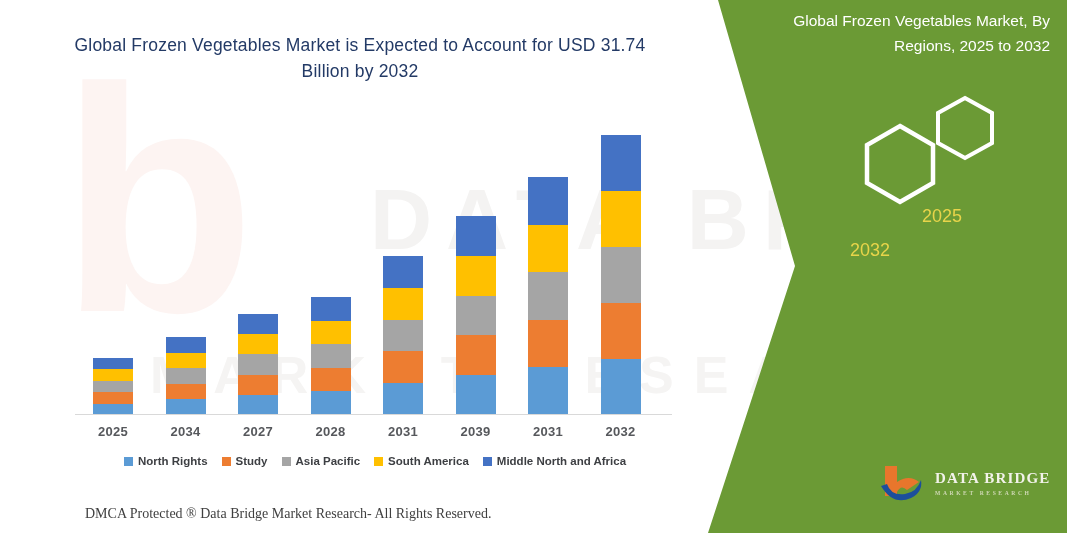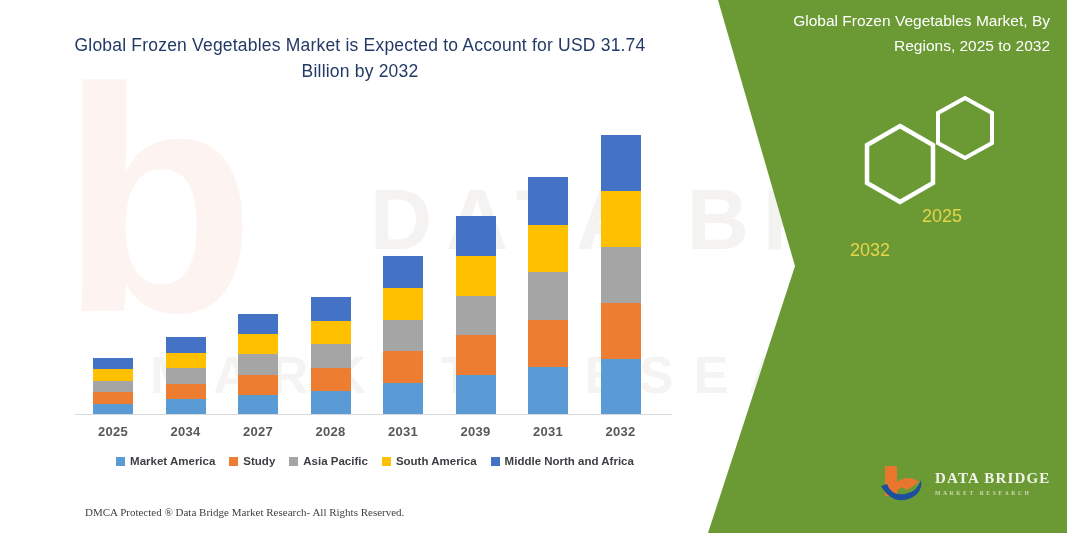--- a/index.html
+++ b/index.html
@@ -74,21 +74,21 @@
   .legend-item{display:flex;align-items:center;gap:5px;}
   .legend-swatch{width:9px;height:9px;display:inline-block;}
   .legend-label{color:#3d3f43;font-size:11.5px;font-weight:700;white-space:nowrap;}
 
   .footer{
     position:absolute;left:0;top:506px;width:700px;height:20px;
   }
   .foot-left{
     position:absolute;left:85px;top:0;
     font-family:"Liberation Serif", serif;
-    font-size:11px;color:#3f3f3f;white-space:nowrap;
+    font-size:14px;color:#3f3f3f;white-space:nowrap;
   }
   .foot-right{
     position:absolute;left:400px;top:0;
     font-family:"Liberation Serif", serif;
     font-size:8.6px;color:#3f3f3f;white-space:nowrap;
   }
 
   
   .green-panel{
     position:absolute;left:0;top:0;width:1067px;height:533px;z-index:4;
@@ -227,21 +227,21 @@
         <div class="xlabel" style="left: 225.5px;">2028</div>
         <div class="xlabel" style="left: 298px;">2031</div>
         <div class="xlabel" style="left: 370.5px;">2039</div>
         <div class="xlabel" style="left: 443px;">2031</div>
         <div class="xlabel" style="left: 515.5px;">2032</div>
       </div>
 
     <div class="legend" id="legend">
         <div class="legend-item">
           <span class="legend-swatch" style="background: rgb(91, 155, 213);"></span>
-          <span class="legend-label">Market America</span>
+          <span class="legend-label">North Rights</span>
         </div>
         <div class="legend-item">
           <span class="legend-swatch" style="background: rgb(237, 125, 49);"></span>
           <span class="legend-label">Study</span>
         </div>
         <div class="legend-item">
           <span class="legend-swatch" style="background: rgb(165, 165, 165);"></span>
           <span class="legend-label">Asia Pacific</span>
         </div>
         <div class="legend-item">

